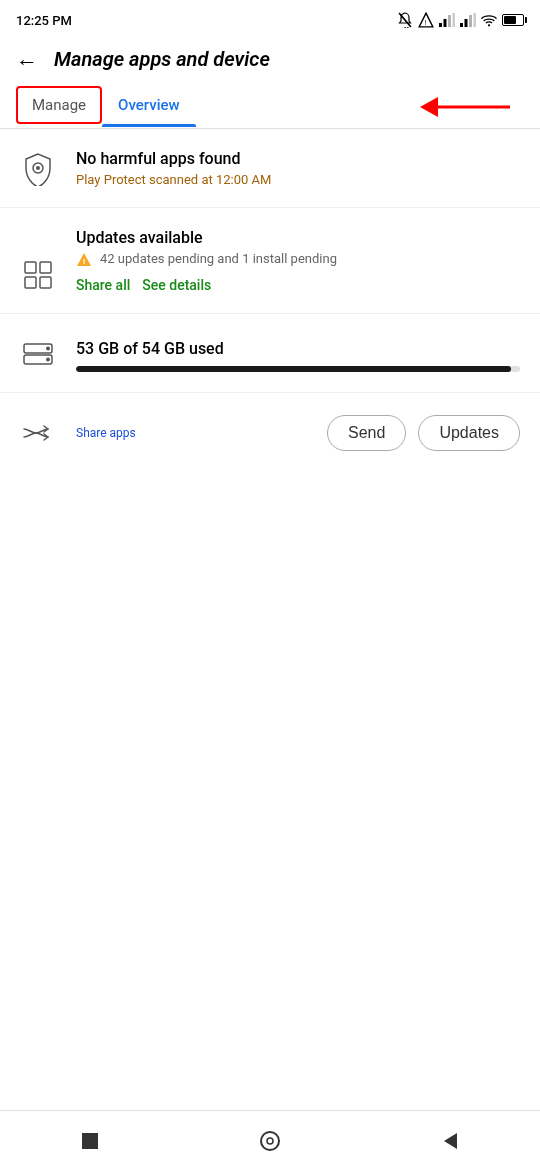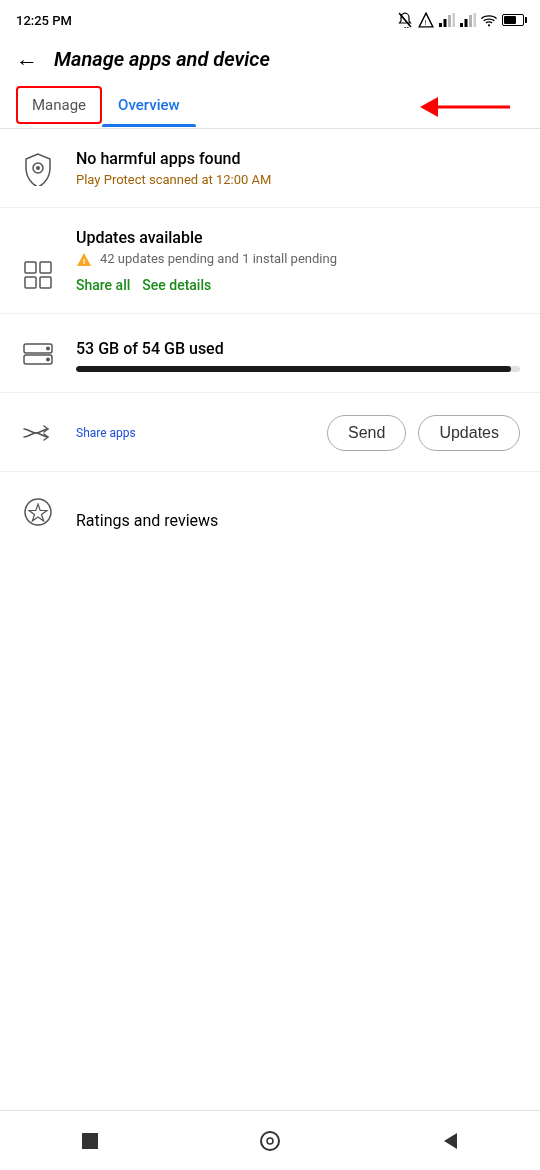--- a/index.html
+++ b/index.html
@@ -404,33 +404,20 @@
     </div>
     <div class="section-content">
       <div class="share-apps-row">
         <span class="share-apps-label">Share apps</span>
         <button class="share-btn">Send</button>
         <button class="share-btn">Updates</button>
       </div>
     </div>
   </div>
 
-  <div class="section-item">
-    <div class="section-icon">
-      <svg width="32" height="32" viewBox="0 0 32 32" fill="none">
-        <circle cx="16" cy="16" r="13" stroke="#555" stroke-width="1.5" fill="none"></circle>
-        <path d="M16 8l2.2 6.5H25l-5.5 4 2.1 6.5L16 21l-5.6 4 2.1-6.5L7 14.5h6.8L16 8z" stroke="#555" stroke-width="1.2" fill="none"></path>
-      </svg>
-    </div>
-    <div class="section-content">
-      <div class="ratings-row">
-        <span class="ratings-label">Ratings and reviews</span>
-      </div>
-    </div>
-  </div>
 
 </div>
 
 <div class="bottom-nav">
   <div class="nav-btn">
     <svg width="22" height="22" viewBox="0 0 22 22">
       <rect x="3" y="3" width="16" height="16" fill="#333"></rect>
     </svg>
   </div>
   <div class="nav-btn">

